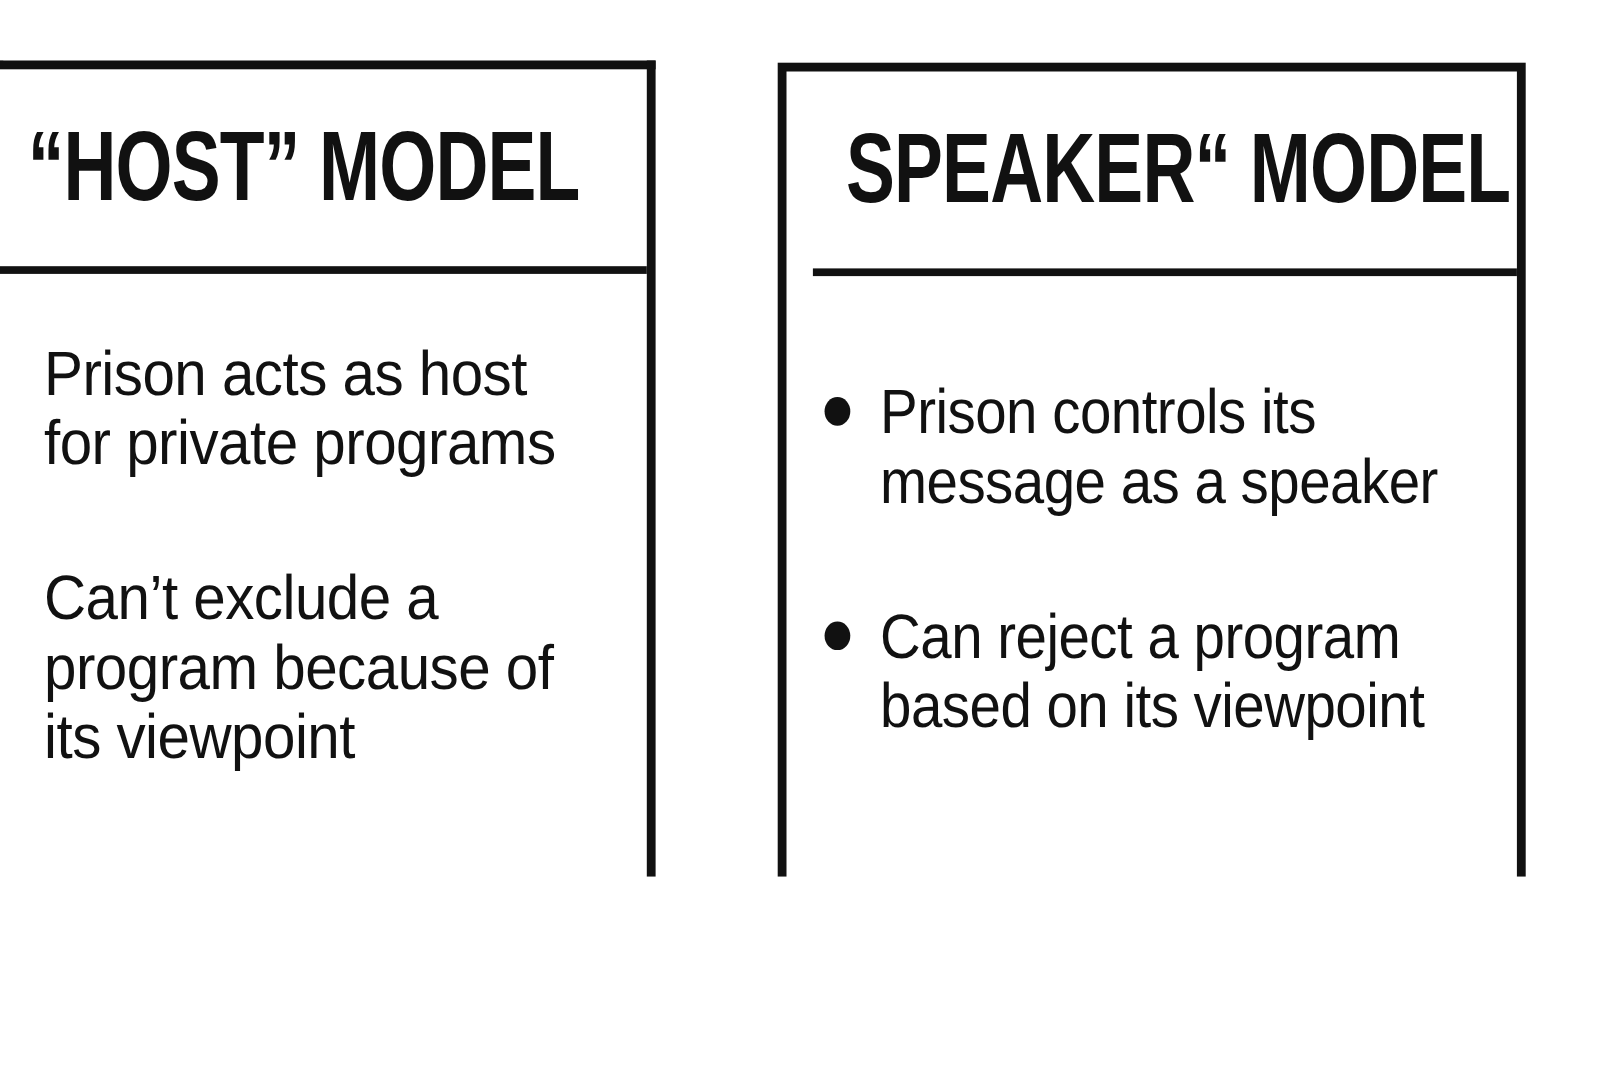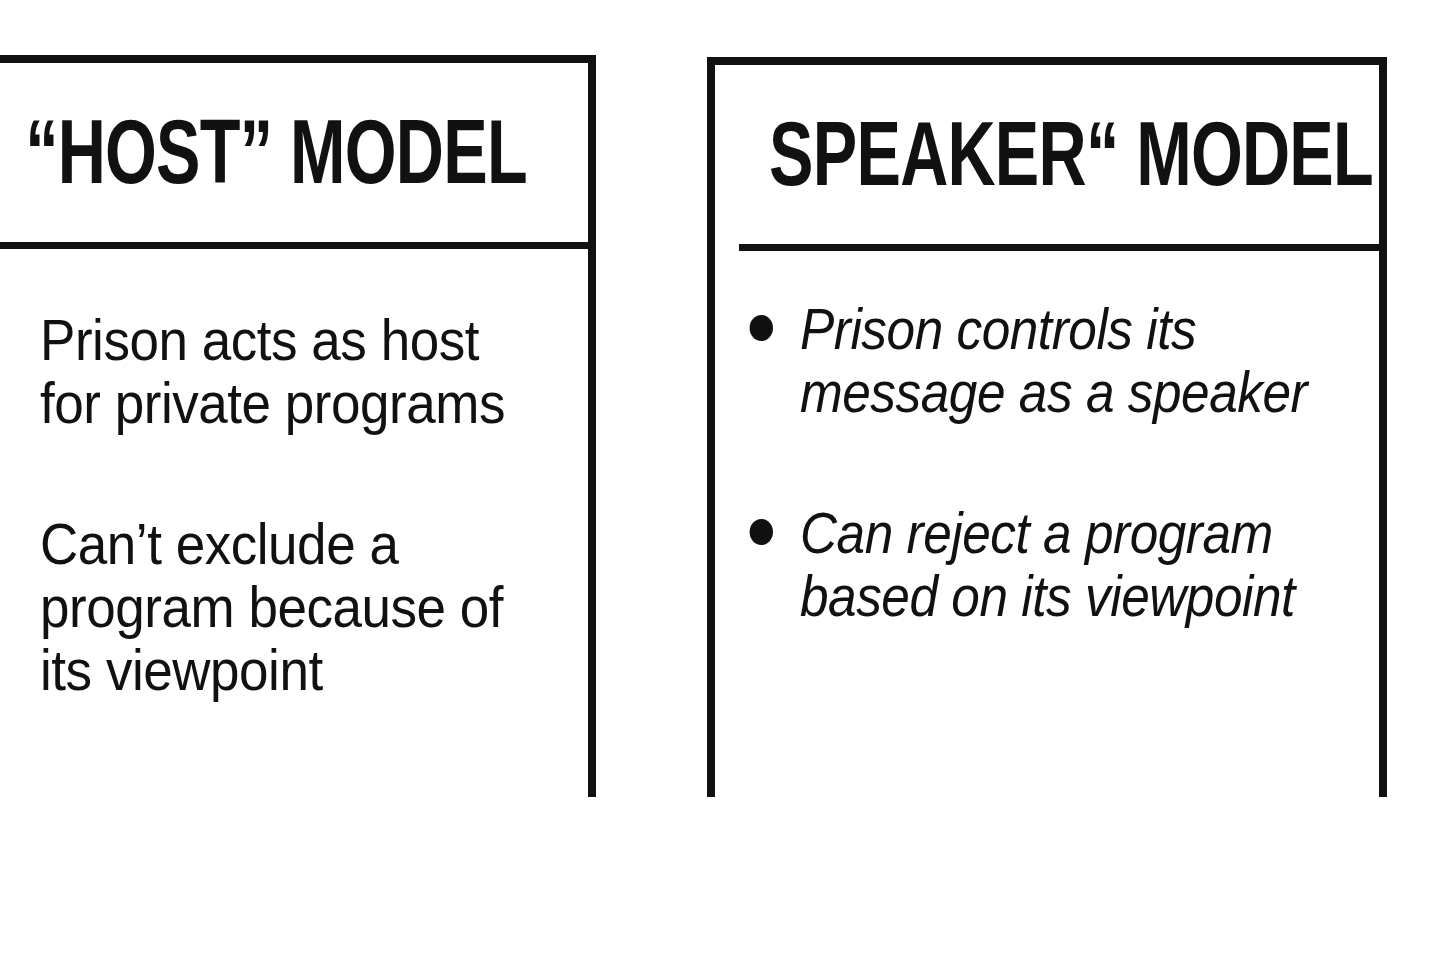--- a/index.html
+++ b/index.html
@@ -58,21 +58,21 @@
     font-weight: bold;
     font-size: 90px;
     letter-spacing: -1px;
     white-space: nowrap;
     transform: scaleX(0.74);
   }
   .box-body {
     box-sizing: border-box;
   }
   .box-left .box-body { padding: 60px 10px 0 46px; }
-  .box-right .box-body { padding: 47px 10px 0 85px; font-style: italic; }
+  .box-right .box-body { padding: 93px 10px 0 85px; }
   .para {
     transform: scaleX(0.93);
     transform-origin: 0 0;
   }
   .box-right .para {
     transform: scaleX(0.90);
   }
   .para + .para, .bullet + .bullet {
     margin-top: 78px;
   }

